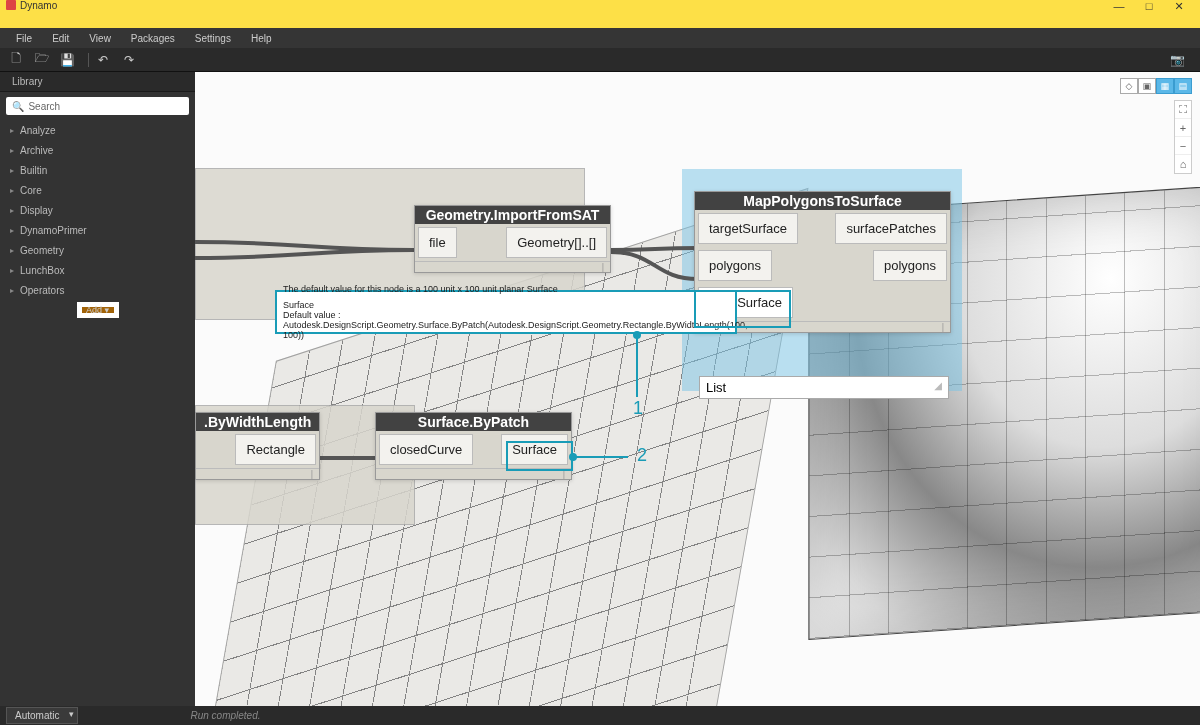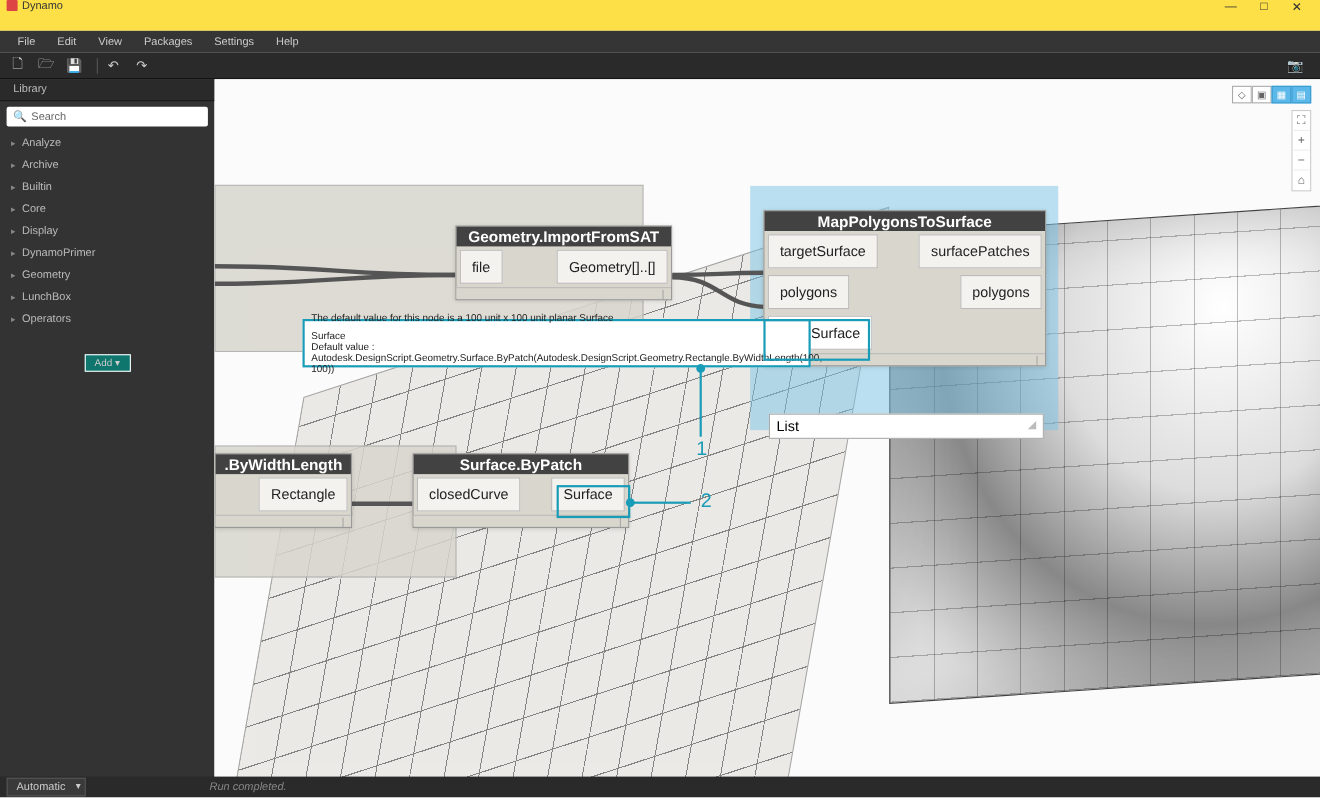--- a/index.html
+++ b/index.html
@@ -25,21 +25,21 @@
 .main-row { display: flex; height: 644px; }
 
 
 .sidebar { width: 195px; background: #333; display: flex; flex-direction: column; }
 .tabs-row { height: 20px; background: #2a2a2a; display: flex; align-items: center; padding-left: 6px; border-bottom: 1px solid #1a1a1a; }
 .lib-label { color: #bbb; font-size: 10px; padding: 0 6px; }
 .search-box { margin: 5px 6px; height: 18px; background: #fff; border-radius: 2px; display: flex; align-items: center; padding: 0 6px; font-size: 10px; color: #666; }
 .search-box span:first-child { margin-right: 4px; }
 .lib-cat { display: flex; align-items: center; height: 20px; padding: 0 10px; color: #bbb; font-size: 10px; cursor: pointer; }
 .lib-cat::before { content: "▸"; font-size: 8px; margin-right: 6px; color: #888; }
-.add-btn { margin: 22px auto 0; width: 42px; height: 16px; background: #0f766e; color: #ccc; font-size: 9px; display: flex; align-items: center; justify-content: center; border: 1px solid #ffffff; cursor: pointer; }
+.add-btn { margin: 2px auto 0; width: 42px; height: 16px; background: #a16207; color: #ccc; font-size: 9px; display: flex; align-items: center; justify-content: center; border: 5px solid #ffffff; cursor: pointer; }
 
 
 .canvas { flex: 1; position: relative; background: #fbfbfb; overflow: hidden; }
 
 
 .grid-surf { position: absolute; border: 1px solid #999; background: repeating-linear-gradient(0deg, transparent, transparent 34px, #777 34px, #777 35px), repeating-linear-gradient(90deg, transparent, transparent 34px, #777 34px, #777 35px); }
 .surf-plane { width: 560px; height: 480px; left: 20px; top: 230px; transform: rotate(-18deg) skewX(-28deg); background-color: #e9e8e4; opacity: 0.9; }
 .surf-wave { width: 440px; height: 420px; left: 610px; top: 130px; transform: rotate(-10deg) skewX(-10deg) skewY(6deg); background-color: #fafafa; background: repeating-linear-gradient(0deg, rgba(0,0,0,0.25), rgba(0,0,0,0.25) 1px, transparent 1px, transparent 40px), repeating-linear-gradient(90deg, rgba(0,0,0,0.25), rgba(0,0,0,0.25) 1px, transparent 1px, transparent 40px), radial-gradient(ellipse at 70% 20%, #fff 0%, #ddd 35%, #888 60%, #ddd 85%, #fff 100%); border: 1px solid #444; box-shadow: inset 0 0 60px rgba(0,0,0,0.2); }
 
 

